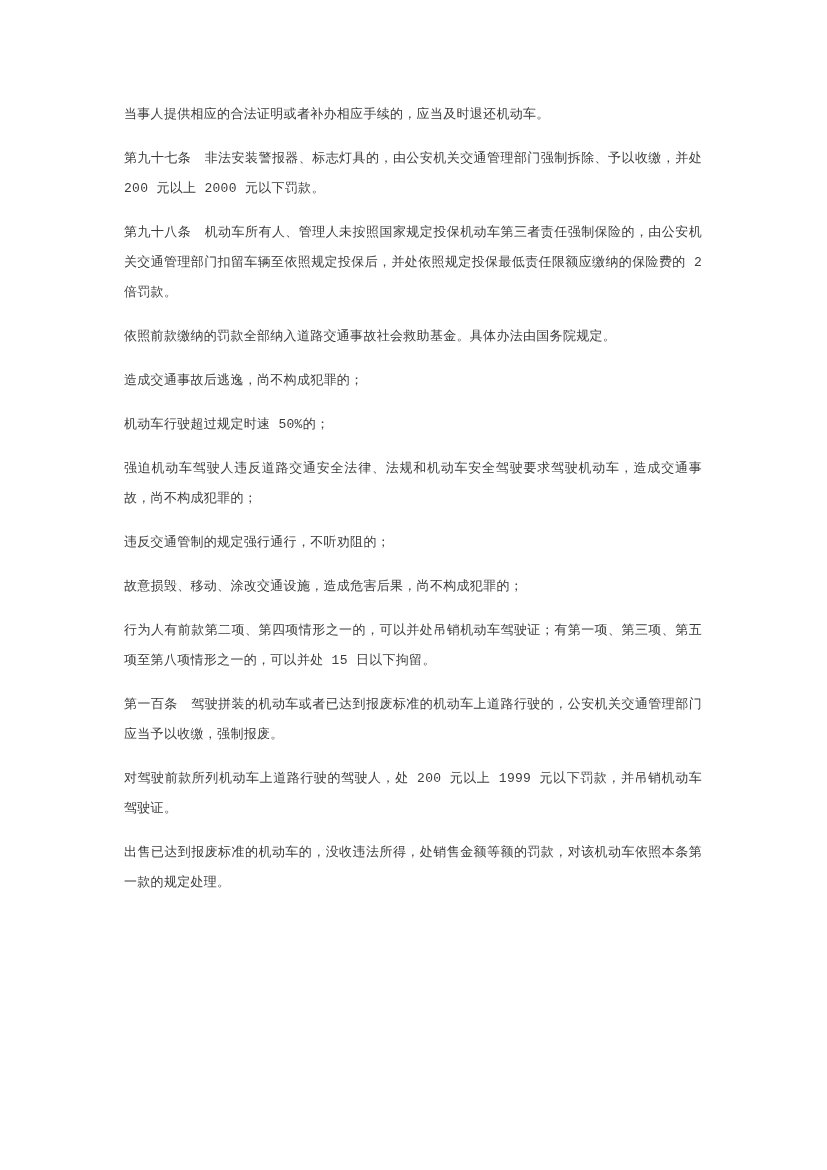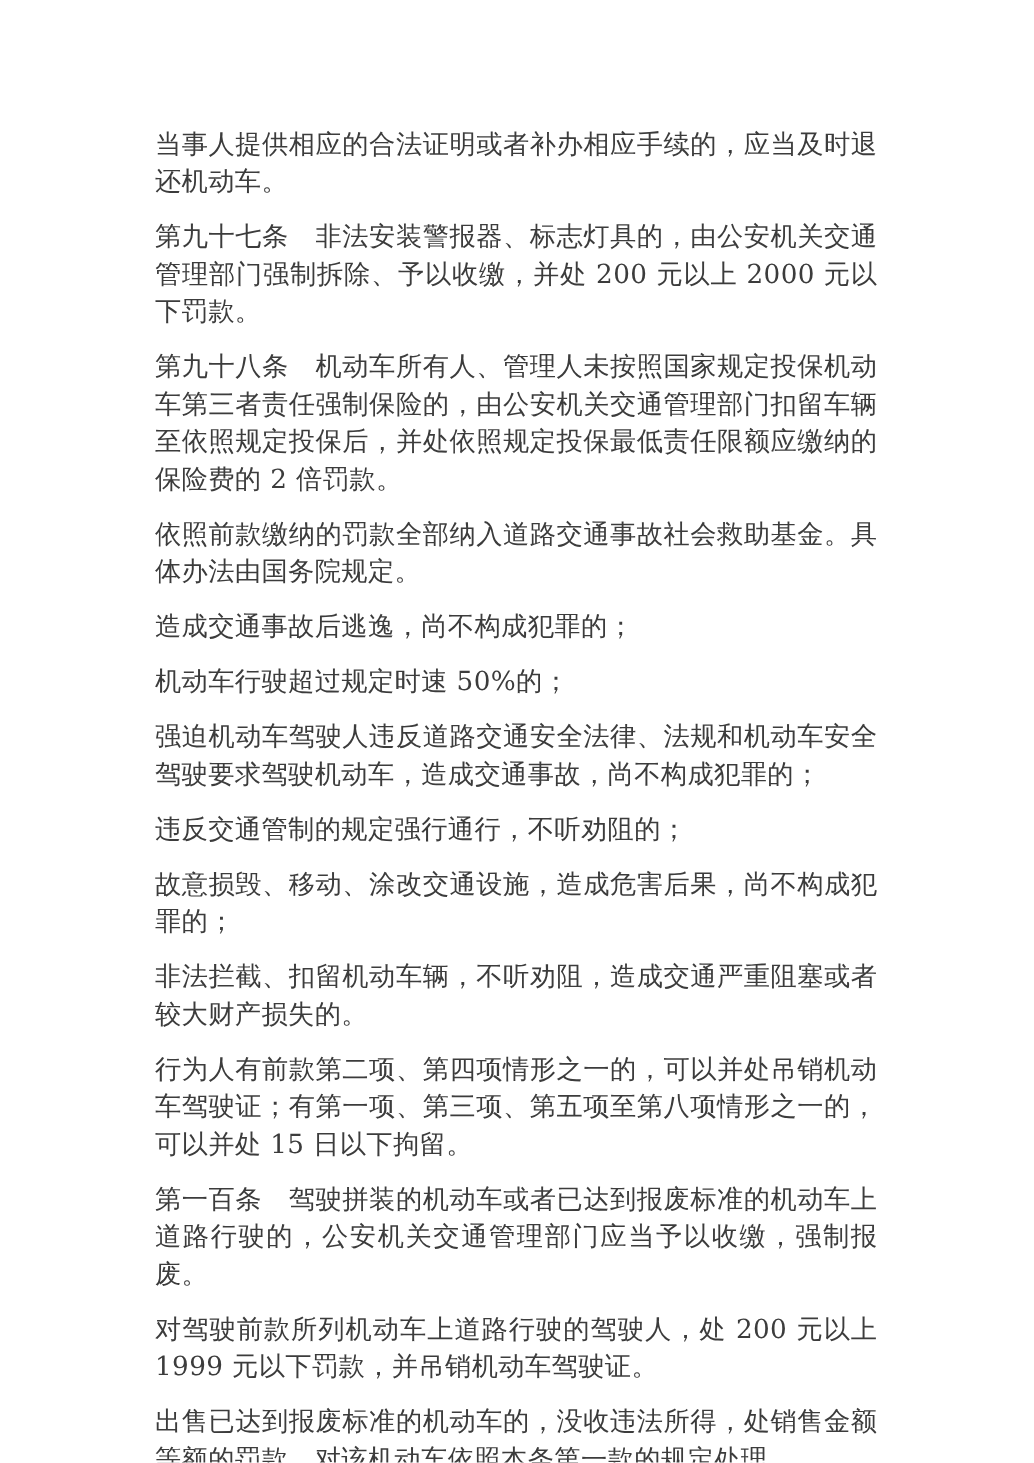--- a/index.html
+++ b/index.html
@@ -18,42 +18,42 @@
     width: 827px;
     height: 1170px;
     padding: 100px 113px 0 124px;
     background: #ffffff;
   }
   .doc-body {
     width: 590px;
   }
   .para {
     margin: 0 12px 14px 0;
-    font-size: 21px;
+    font-size: 13px;
     line-height: 30px;
     color: #3c3c3c;
     text-align: justify;
     text-justify: inter-ideograph;
     letter-spacing: 0.3px;
     word-break: break-all;
+    font-family: Liberation Mono, monospace;
   }
 </style>
 </head>
 <body>
 
 <div class="doc-page">
   <div class="doc-body">
     <p class="para">当事人提供相应的合法证明或者补办相应手续的，应当及时退还机动车。</p>
     <p class="para">第九十七条　非法安装警报器、标志灯具的，由公安机关交通管理部门强制拆除、予以收缴，并处 200 元以上 2000 元以下罚款。</p>
     <p class="para">第九十八条　机动车所有人、管理人未按照国家规定投保机动车第三者责任强制保险的，由公安机关交通管理部门扣留车辆至依照规定投保后，并处依照规定投保最低责任限额应缴纳的保险费的 2 倍罚款。</p>
     <p class="para">依照前款缴纳的罚款全部纳入道路交通事故社会救助基金。具体办法由国务院规定。</p>
     <p class="para">造成交通事故后逃逸，尚不构成犯罪的；</p>
     <p class="para">机动车行驶超过规定时速 50%的；</p>
     <p class="para">强迫机动车驾驶人违反道路交通安全法律、法规和机动车安全驾驶要求驾驶机动车，造成交通事故，尚不构成犯罪的；</p>
     <p class="para">违反交通管制的规定强行通行，不听劝阻的；</p>
     <p class="para">故意损毁、移动、涂改交通设施，造成危害后果，尚不构成犯罪的；</p>
-    <p class="para">非法拦截、扣留机动车辆，不听劝阻，造成交通严重阻塞或者较大财产损失的。</p>
     <p class="para">行为人有前款第二项、第四项情形之一的，可以并处吊销机动车驾驶证；有第一项、第三项、第五项至第八项情形之一的，可以并处 15 日以下拘留。</p>
     <p class="para">第一百条　驾驶拼装的机动车或者已达到报废标准的机动车上道路行驶的，公安机关交通管理部门应当予以收缴，强制报废。</p>
     <p class="para">对驾驶前款所列机动车上道路行驶的驾驶人，处 200 元以上 1999 元以下罚款，并吊销机动车驾驶证。</p>
     <p class="para">出售已达到报废标准的机动车的，没收违法所得，处销售金额等额的罚款，对该机动车依照本条第一款的规定处理。</p>
   </div>
 </div>
 
 </body></html>

